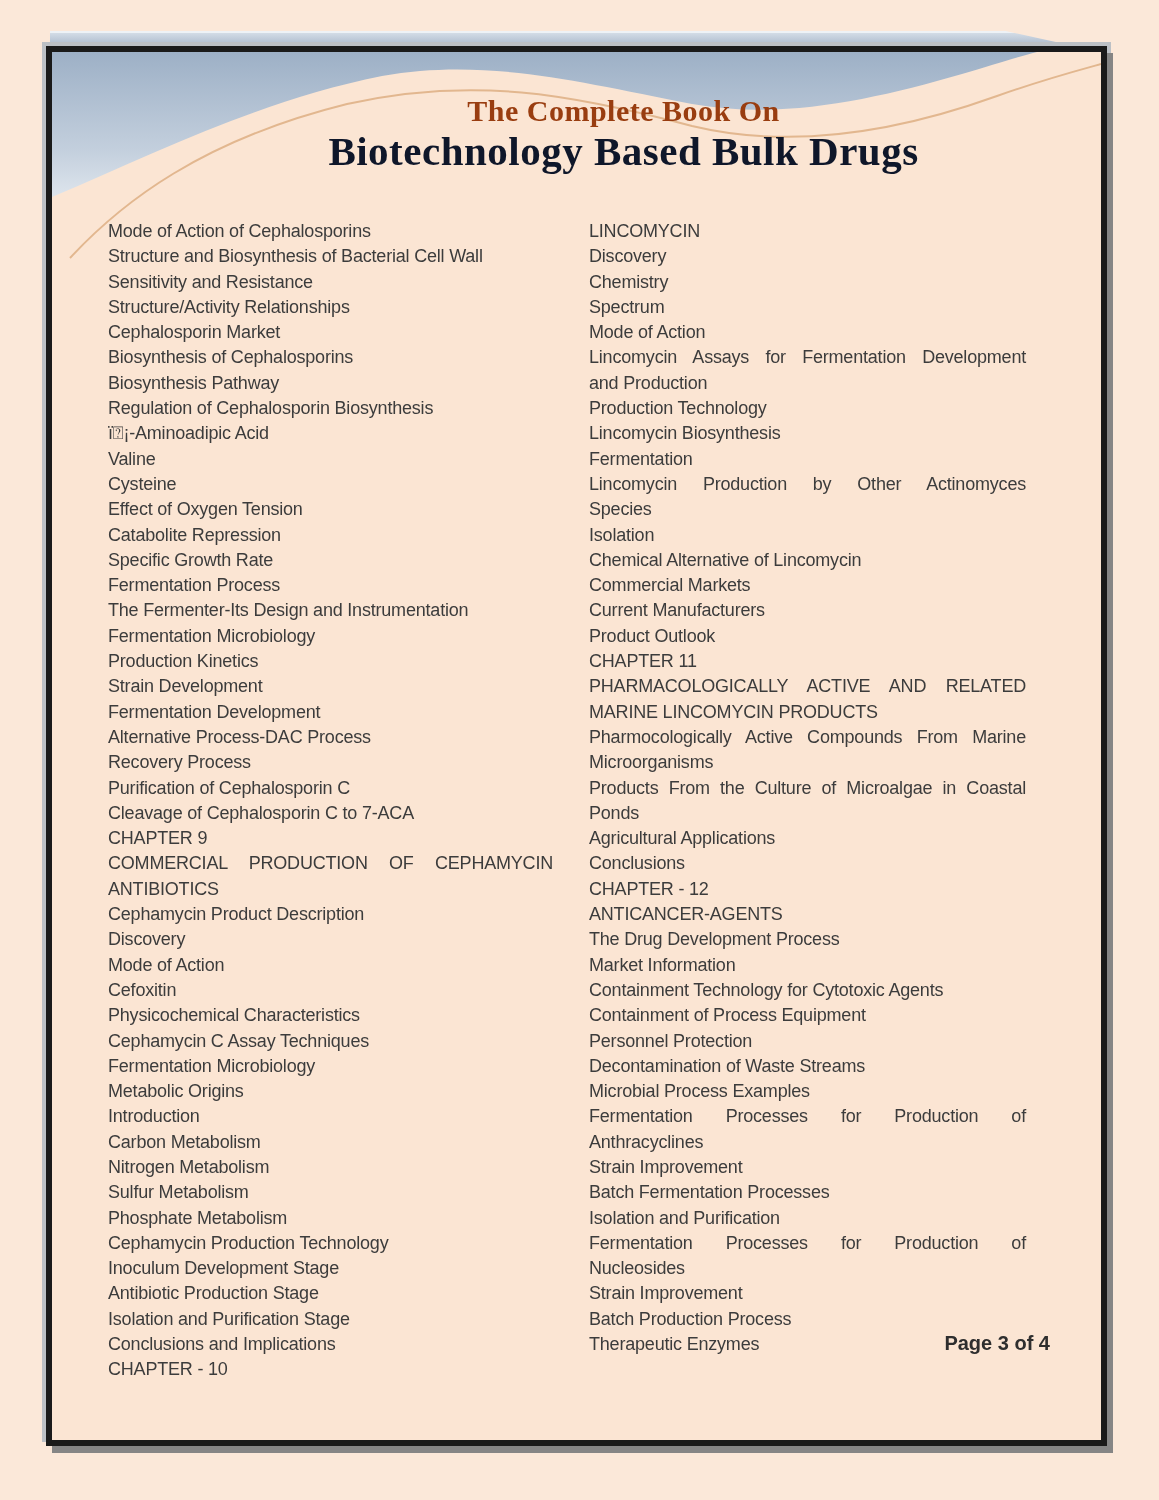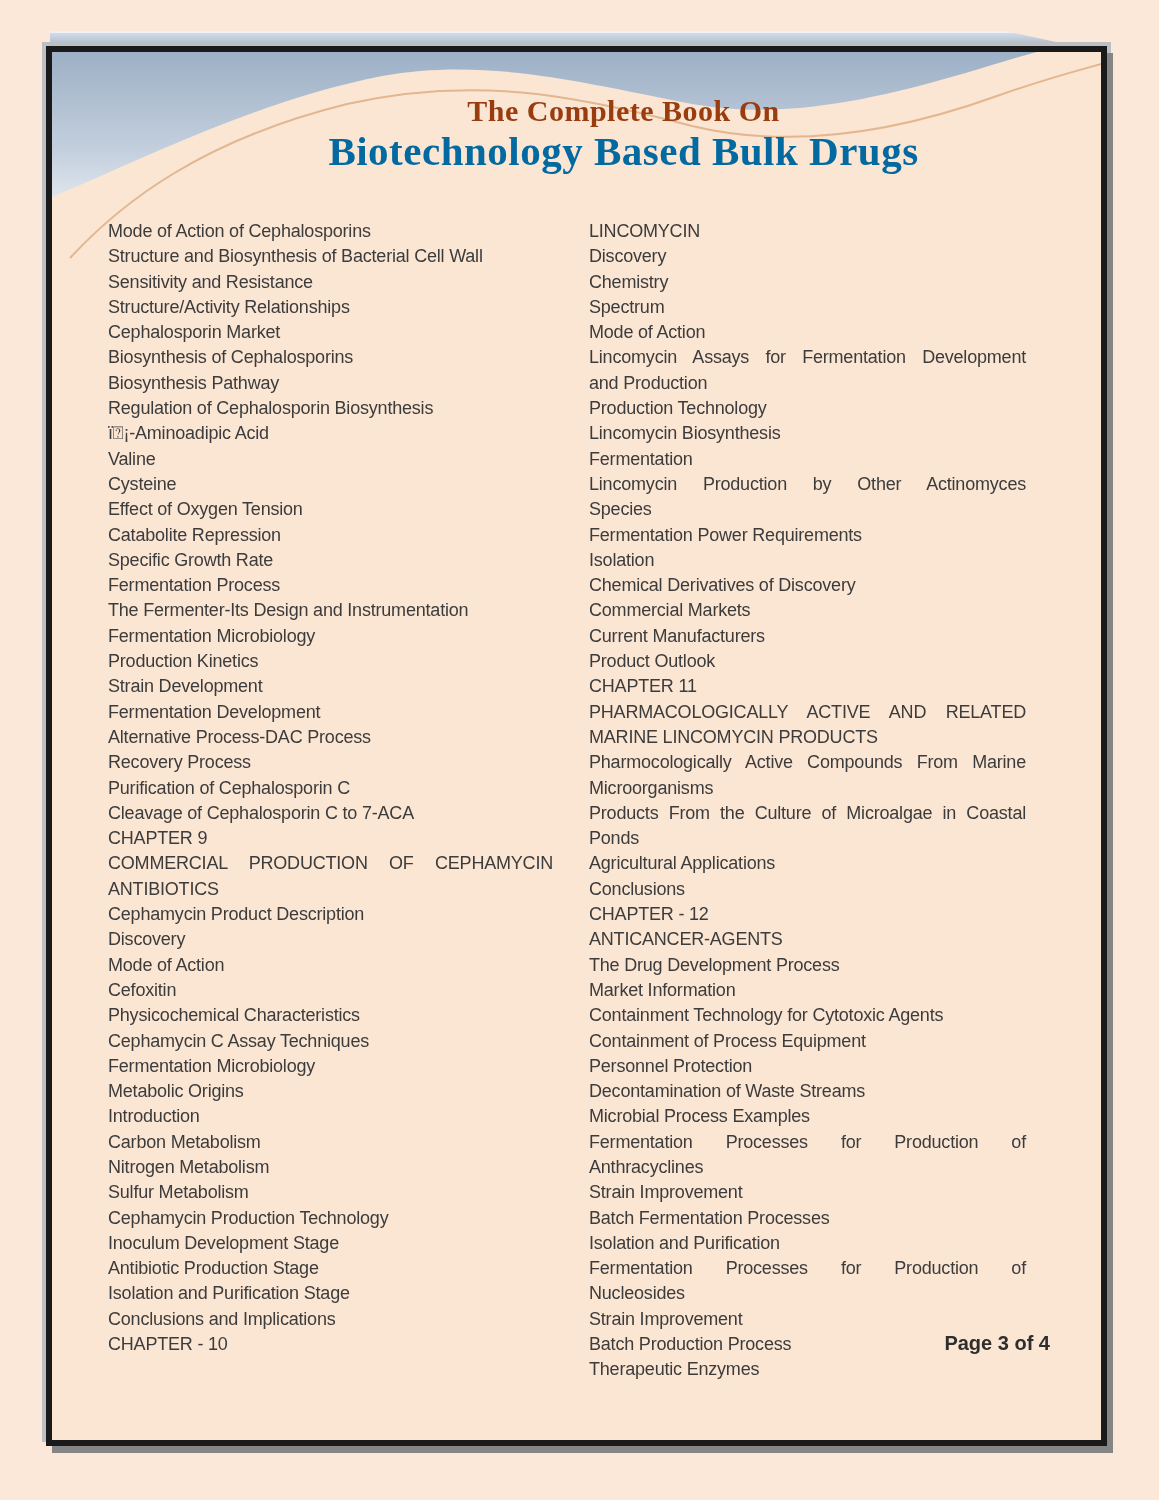--- a/index.html
+++ b/index.html
@@ -105,21 +105,21 @@
                C940,13 965,5 985,0
                L1049,0 L1049,212 Z"></path>
       <path fill="none" stroke="#e2b78f" stroke-width="2" d="M18,206 C70,150 150,88 295,52
                C420,24 520,42 640,74
                C740,98 845,80 945,44
                C990,28 1020,20 1049,12"></path>
     </svg>
 
     <div class="titles">
       <div class="title1" style="color: rgb(153, 61, 16);">The Complete Book On</div>
-      <div class="title2" style="color: #0369a1;">Biotechnology Based Bulk Drugs</div>
+      <div class="title2" style="color: #0f172a;">Biotechnology Based Bulk Drugs</div>
     </div>
 
     <div class="toc">
       <div class="col-left">
           <div class="toc-line">Mode of Action of Cephalosporins</div>
           <div class="toc-line">Structure and Biosynthesis of Bacterial Cell Wall</div>
           <div class="toc-line">Sensitivity and Resistance</div>
           <div class="toc-line">Structure/Activity Relationships</div>
           <div class="toc-line">Cephalosporin Market</div>
           <div class="toc-line">Biosynthesis of Cephalosporins</div>
@@ -149,43 +149,43 @@
           <div class="toc-line">Mode of Action</div>
           <div class="toc-line">Cefoxitin</div>
           <div class="toc-line">Physicochemical Characteristics</div>
           <div class="toc-line">Cephamycin C Assay Techniques</div>
           <div class="toc-line">Fermentation Microbiology</div>
           <div class="toc-line">Metabolic Origins</div>
           <div class="toc-line">Introduction</div>
           <div class="toc-line">Carbon Metabolism</div>
           <div class="toc-line">Nitrogen Metabolism</div>
           <div class="toc-line">Sulfur Metabolism</div>
+          <div class="toc-line">Phosphate Metabolism</div>
           <div class="toc-line">Cephamycin Production Technology</div>
           <div class="toc-line">Inoculum Development Stage</div>
           <div class="toc-line">Antibiotic Production Stage</div>
           <div class="toc-line">Isolation and Purification Stage</div>
           <div class="toc-line">Conclusions and Implications</div>
           <div class="toc-line">CHAPTER - 10</div>
         </div>
       <div class="col-right">
           <div class="toc-line">LINCOMYCIN</div>
           <div class="toc-line">Discovery</div>
           <div class="toc-line">Chemistry</div>
           <div class="toc-line">Spectrum</div>
           <div class="toc-line">Mode of Action</div>
           <div class="toc-line justify">Lincomycin Assays for Fermentation Development</div>
           <div class="toc-line">and Production</div>
           <div class="toc-line">Production Technology</div>
           <div class="toc-line">Lincomycin Biosynthesis</div>
           <div class="toc-line">Fermentation</div>
           <div class="toc-line justify">Lincomycin Production by Other Actinomyces</div>
           <div class="toc-line">Species</div>
-          <div class="toc-line">Fermentation Power Requirements</div>
           <div class="toc-line">Isolation</div>
-          <div class="toc-line">Chemical Derivatives of Discovery</div>
+          <div class="toc-line">Chemical Alternative of Lincomycin</div>
           <div class="toc-line">Commercial Markets</div>
           <div class="toc-line">Current Manufacturers</div>
           <div class="toc-line">Product Outlook</div>
           <div class="toc-line">CHAPTER 11</div>
           <div class="toc-line justify">PHARMACOLOGICALLY ACTIVE AND RELATED</div>
           <div class="toc-line">MARINE LINCOMYCIN PRODUCTS</div>
           <div class="toc-line justify">Pharmocologically Active Compounds From Marine</div>
           <div class="toc-line">Microorganisms</div>
           <div class="toc-line justify">Products From the Culture of Microalgae in Coastal</div>
           <div class="toc-line">Ponds</div>

